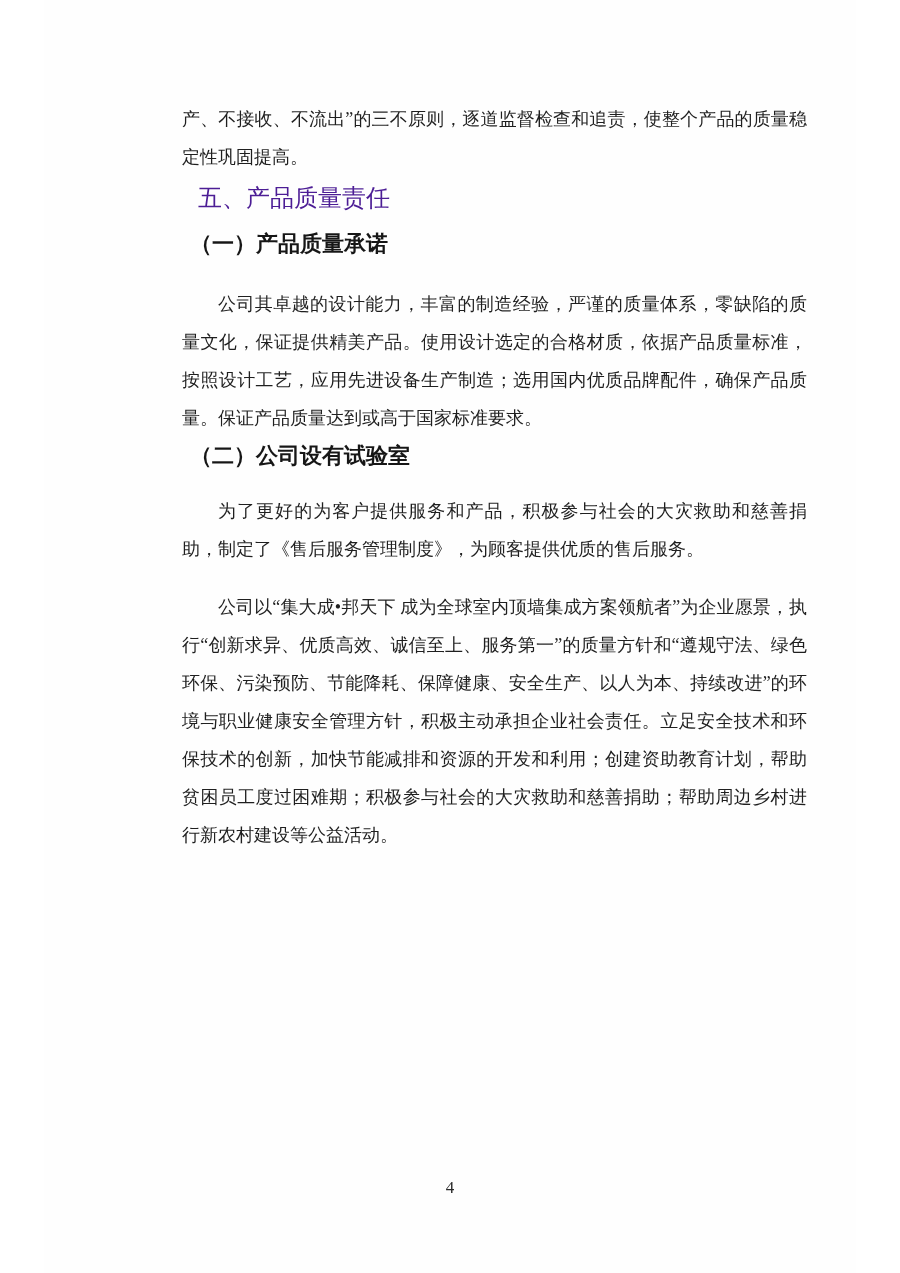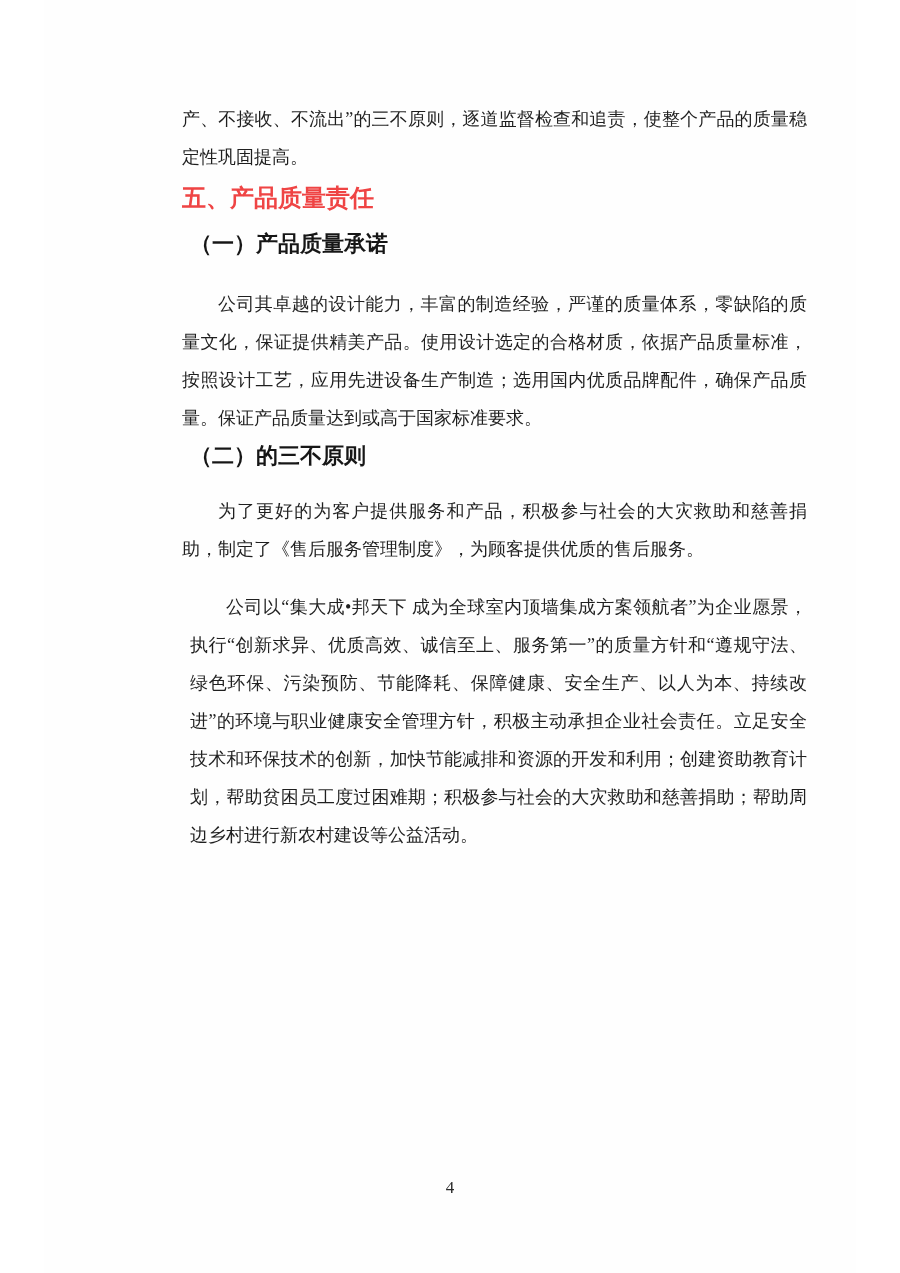--- a/index.html
+++ b/index.html
@@ -29,28 +29,28 @@
     text-align: justify;
     text-justify: inter-ideograph;
     margin: 0;
     color: #1f1f1f;
   }
   .indent { text-indent: 2em; }
   .p1 { margin-top: 100px; }
   .p2 { margin-top: 19px; }
   .p3 { margin-top: 24px; }
   .p4 { margin-top: 19px; }
-  .p5 { margin-top: 20px; margin-left: 8px; }
+  .p5 { margin-top: 20px; }
   .section-heading {
-    margin: 4px 0 0 0;
+    margin: 4px 0 0 16px;
     font-size: 24px;
     line-height: 36px;
-    font-weight: bold;
+    font-weight: normal;
     font-family: "Liberation Sans", "DejaVu Sans", sans-serif;
-    color: #ef4444;
+    color: #4c1d95;
   }
   .sub-heading {
     font-size: 22px;
     line-height: 34px;
     font-weight: bold;
     font-family: "Liberation Sans", "DejaVu Sans", sans-serif;
     color: #161616;
     margin: 8px;
   }
   .h2a { margin-top: 11px; }
@@ -77,21 +77,21 @@
 
     <p class="body-text p1">产、不接收、不流出”的三不原则，逐道监督检查和追责，使整个产品的质量稳定性巩固提高。</p>
 
 
     <h1 class="section-heading">五、产品质量责任</h1>
 
     <h2 class="sub-heading h2a">（一）产品质量承诺</h2>
 
     <p class="body-text indent p3">公司其卓越的设计能力，丰富的制造经验，严谨的质量体系，零缺陷的质量文化，保证提供精美产品。使用设计选定的合格材质，依据产品质量标准，按照设计工艺，应用先进设备生产制造；选用国内优质品牌配件，确保产品质量。保证产品质量达到或高于国家标准要求。</p>
 
-    <h2 class="sub-heading h2b">（二）的三不原则</h2>
+    <h2 class="sub-heading h2b">（二）公司设有试验室</h2>
 
     <p class="body-text indent p4">为了更好的为客户提供服务和产品，积极参与社会的大灾救助和慈善捐助，制定了《售后服务管理制度》，为顾客提供优质的售后服务。</p>
 
 
     <p class="body-text indent p5">公司以“集大成•邦天下 成为全球室内顶墙集成方案领航者”为企业愿景，执行“创新求异、优质高效、诚信至上、服务第一”的质量方针和“遵规守法、绿色环保、污染预防、节能降耗、保障健康、安全生产、以人为本、持续改进”的环境与职业健康安全管理方针，积极主动承担企业社会责任。立足安全技术和环保技术的创新，加快节能减排和资源的开发和利用；创建资助教育计划，帮助贫困员工度过困难期；积极参与社会的大灾救助和慈善捐助；帮助周边乡村进行新农村建设等公益活动。</p>
 
   </div>
 
   <div class="footer">
     <span class="page-number">4</span>

